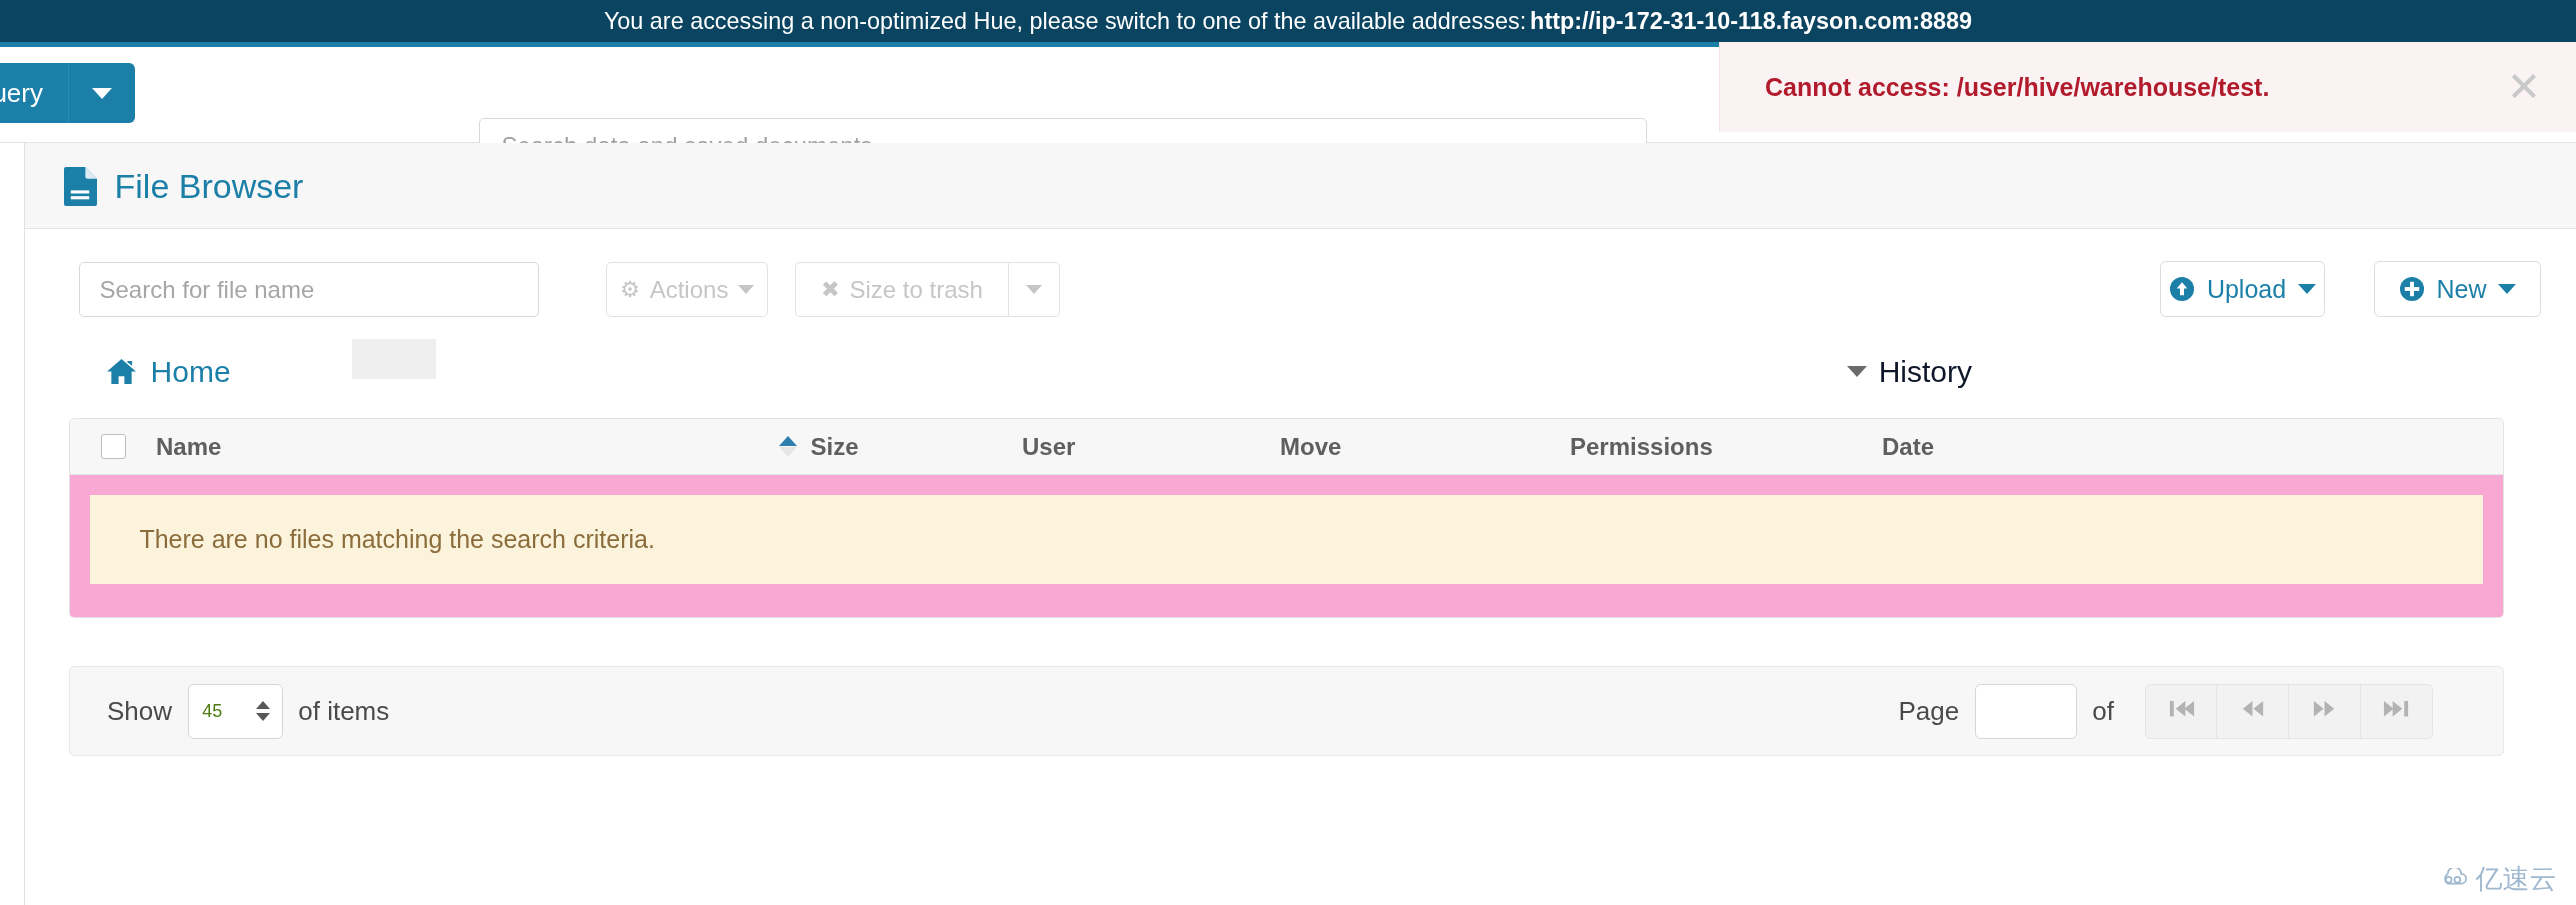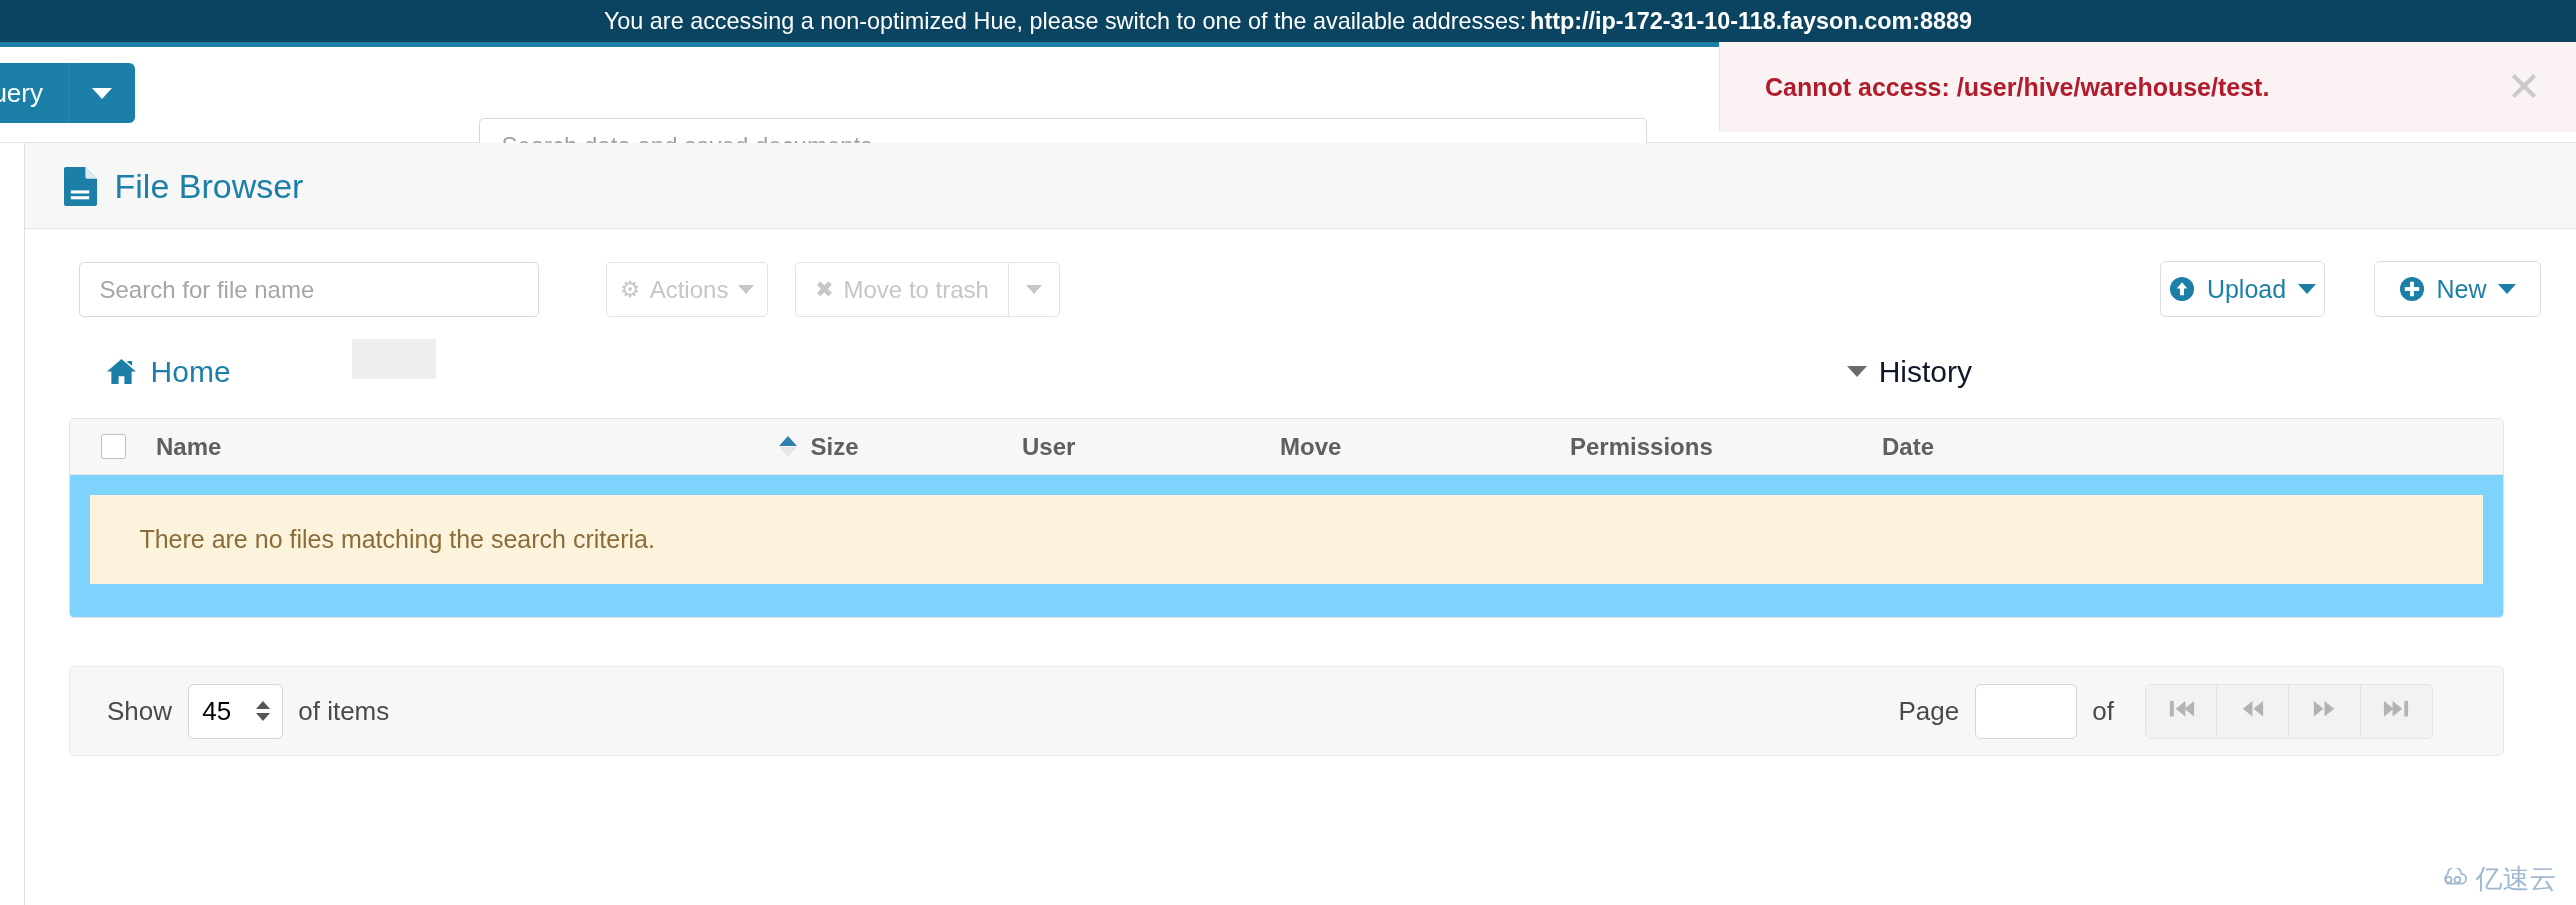--- a/index.html
+++ b/index.html
@@ -348,21 +348,21 @@
     margin-bottom: 1.9px;
   }
   .sa-dn {
     width: 0; height: 0;
     border-left: 9.7px solid transparent;
     border-right: 9.7px solid transparent;
     border-top: 10.7px solid #e6e6e6;
   }
   .fb-tbody {
     padding: 20.4px 20.4px 33px 20.4px;
-    background: #7dd3fc;
+    background: #f9a8d4;
     box-sizing: border-box;
   }
   .empty-alert {
     background: #fcf3dc;
     color: #8a6d3b;
     font-size: 25px;
     padding: 30px 0 30px 49px;
     box-sizing: border-box;
   }
 
@@ -392,22 +392,22 @@
     width: 95px;
     height: 55px;
     border: 1px solid #d5d5d5;
     border-radius: 5.8px;
     background: #ffffff;
     box-sizing: border-box;
     display: flex;
     align-items: center;
   }
   .num-stepper .nsval {
-    font-size: 26px;
-    color: #000000;
+    font-size: 18px;
+    color: #4d7c0f;
     padding-left: 13.6px;
     text-align: right;
   }
   .ns-arrows {
     position: absolute;
     right: 11.7px; top: 50%;
     transform: translateY(-50%);
     display: flex;
     flex-direction: column;
     line-height: 0;
@@ -544,21 +544,21 @@
     <input class="file-search" type="text" placeholder="Search for file name" style="">
 
     <div class="btn-disabled btn-actions">
       <span class="bi">⚙</span>
       <span>Actions</span>
       <span class="caret-grey"></span>
     </div>
 
     <div class="btn-disabled btn-trash">
       <span class="bi">✖</span>
-      <span>Move to trash</span>
+      <span>Size to trash</span>
     </div>
 
     <div class="btn-disabled btn-trash-caret">
       <span class="caret-grey" style="margin-left:0"></span>
     </div>
 
     <div class="btn-primary-outline btn-upload">
       <span class="circ-icon">
         <svg width="26" height="26" viewBox="0 0 27 27">
           <circle cx="13.5" cy="13.5" r="12.5" fill="#1b7fa8"></circle>

